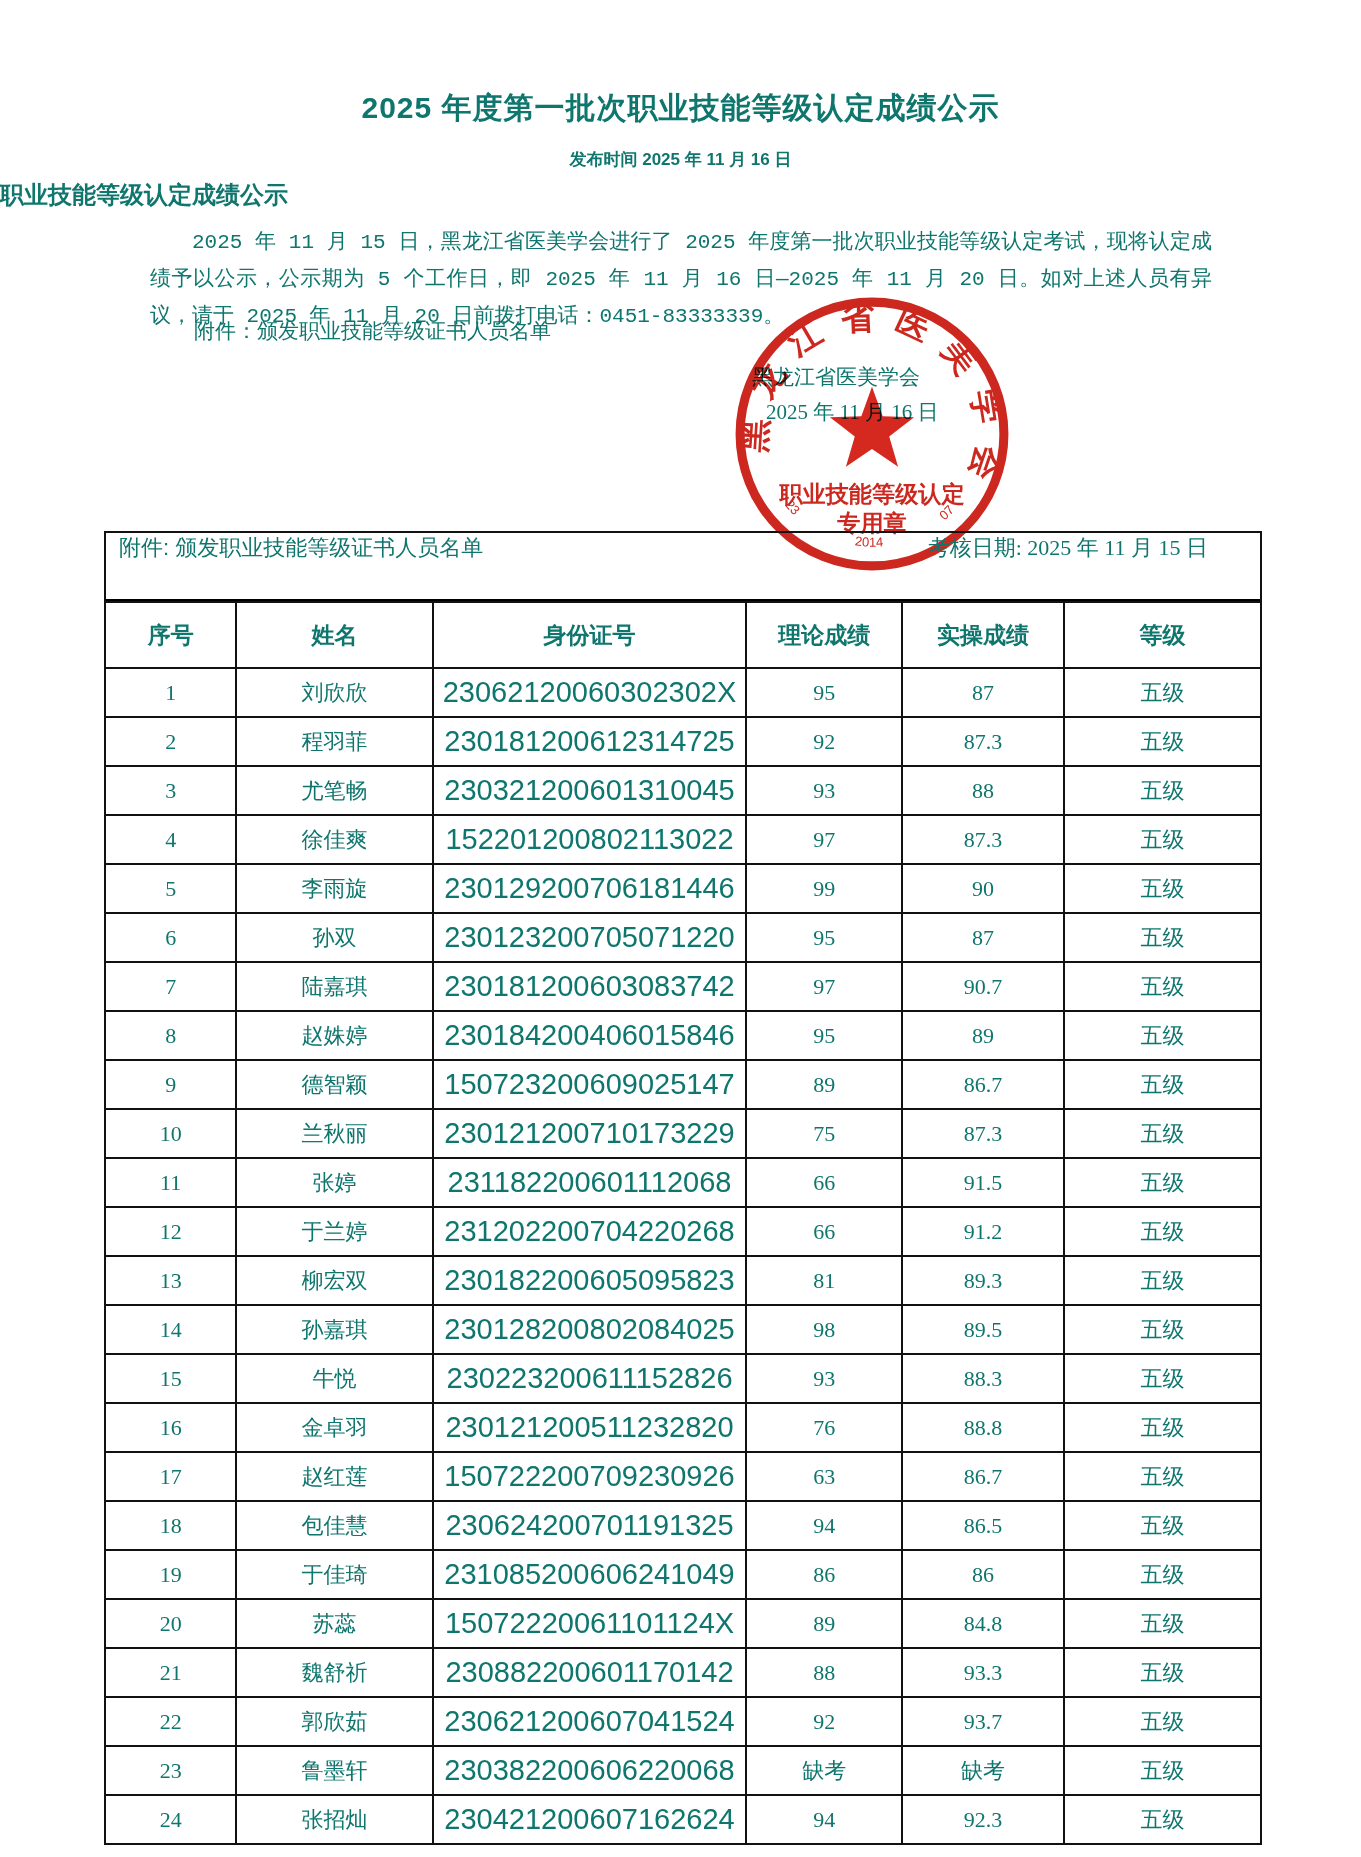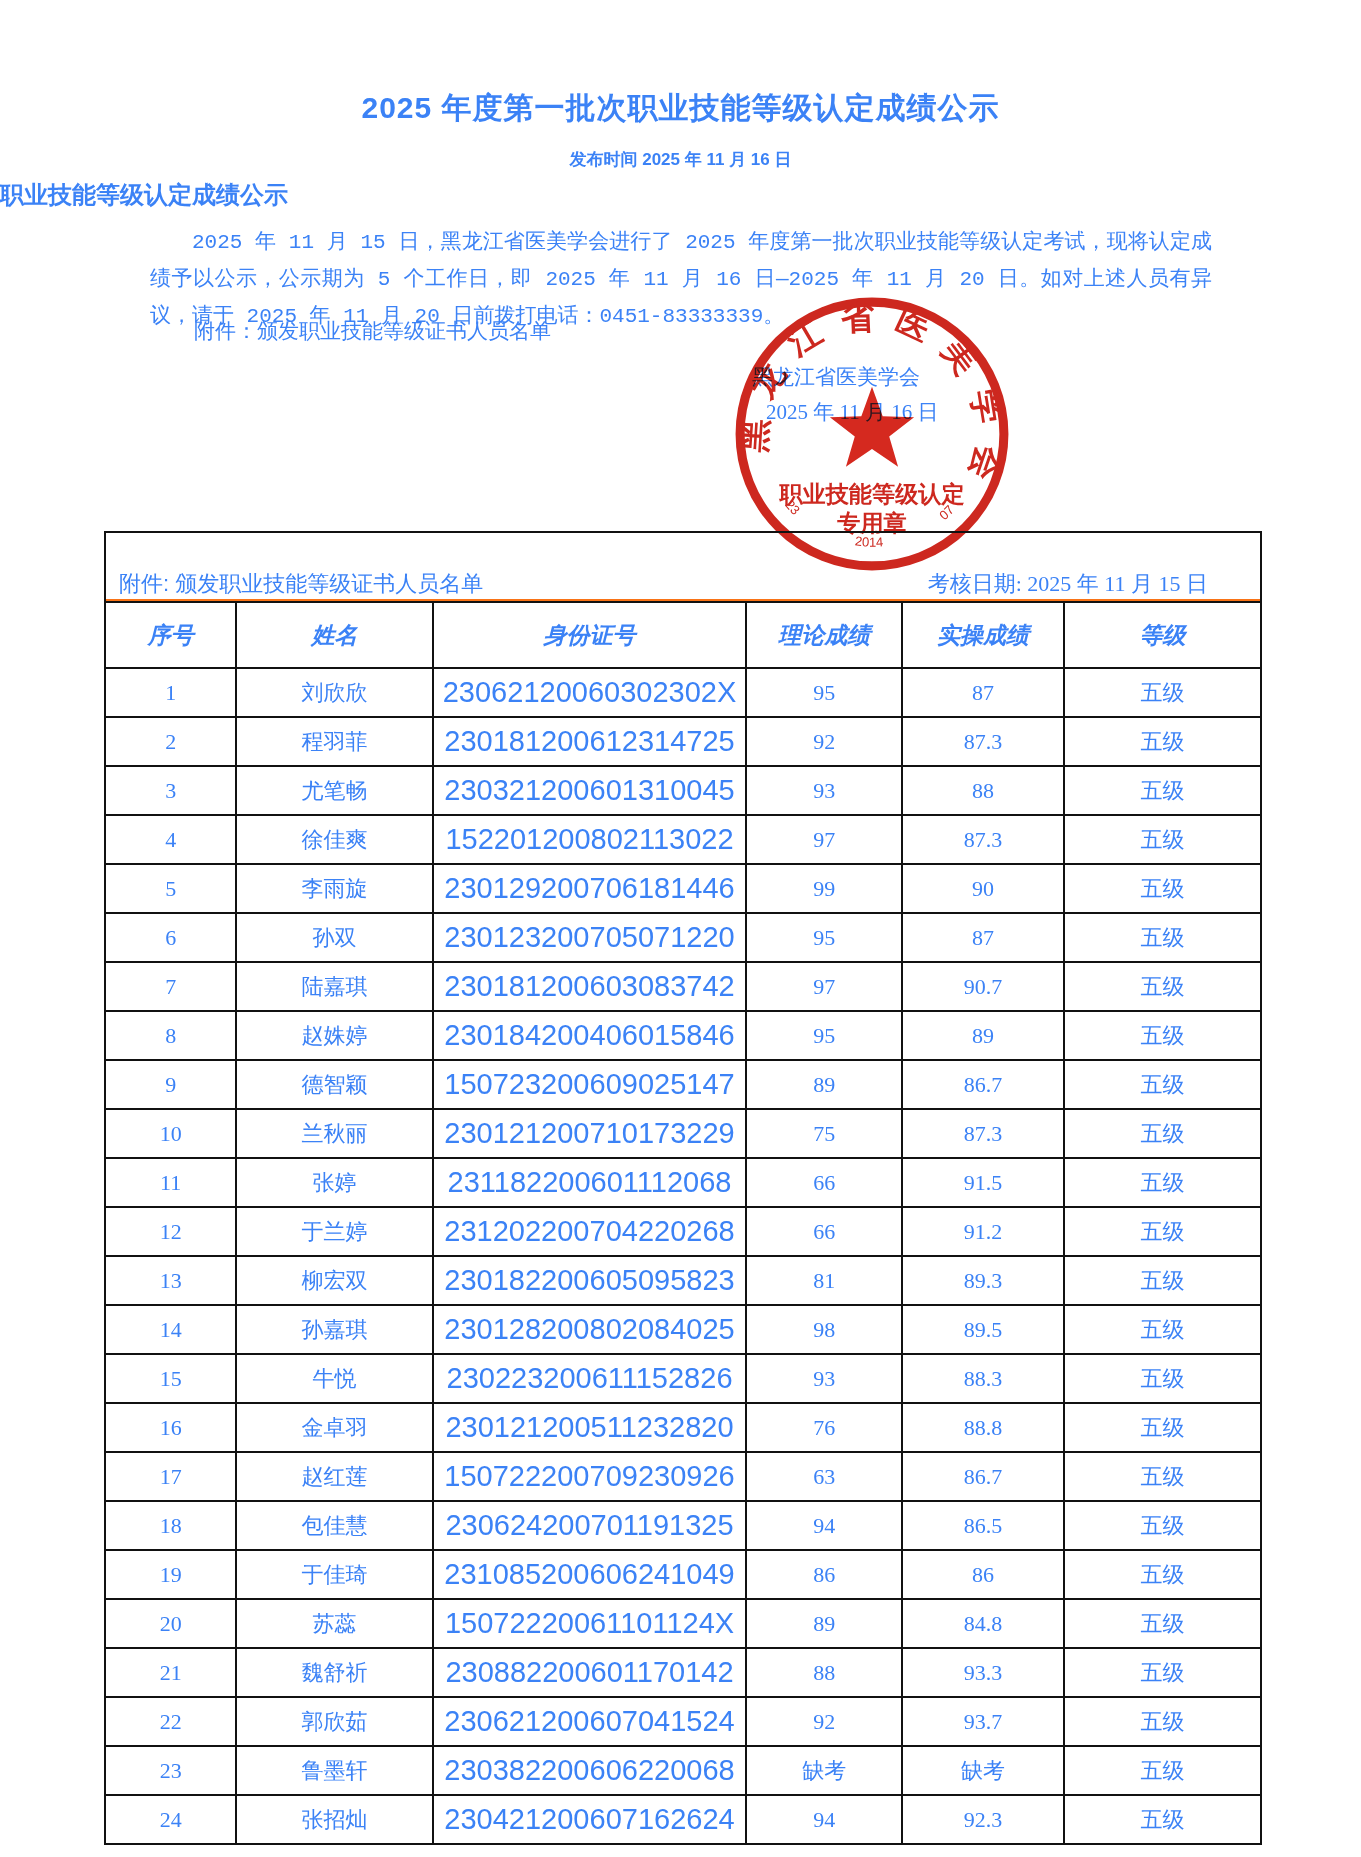--- a/index.html
+++ b/index.html
@@ -1,16 +1,16 @@
 <!DOCTYPE html>
 <html><head>
 <meta charset="utf-8">
 <style>
   html,body{margin:0;padding:0;background:#ffffff;}
-  .page{position:relative;width:1361px;height:1857px;background:#ffffff;color:#3b82f6;overflow:hidden;}
+  .page{position:relative;width:1361px;height:1857px;background:#ffffff;color:#0f766e;overflow:hidden;}
 
   .doc-title{position:absolute;top:88px;left:0;width:100%;text-align:center;
     font-family:"Liberation Sans","DejaVu Sans",sans-serif;font-weight:bold;font-size:30px;letter-spacing:1px;}
   .pub-date{position:absolute;top:148px;left:0;width:100%;text-align:center;
     font-family:"Liberation Sans","DejaVu Sans",sans-serif;font-weight:bold;font-size:17px;}
   .subtitle{position:absolute;top:179px;left:0;width:100%;text-align:left;
     font-family:"Liberation Sans","DejaVu Sans",sans-serif;font-weight:bold;font-size:24px;}
   .body-text{position:absolute;top:224px;left:150px;width:1062px;
     font-family:Liberation Mono, monospace;font-size:21px;line-height:37px;
     text-align:justify;text-indent:2em;}
@@ -20,29 +20,29 @@
   .signature{position:absolute;top:360px;left:752px;
     font-family:"Liberation Serif","DejaVu Serif",serif;font-size:21px;line-height:35px;}
   .signature .sig-date{padding-left:14px;}
 
   .seal{position:absolute;left:726px;top:288px;width:292px;height:292px;
     mix-blend-mode:multiply;opacity:0.93;}
   .seal text{font-family:"Liberation Sans","DejaVu Sans",sans-serif;}
 
   .results-box{position:absolute;top:531px;left:104px;width:1154px;
     border:2.5px solid #111;background:transparent;}
-  .attach-row{display:flex;justify-content:space-between;align-items:flex-end;
-    height:66px;border-bottom:2px solid #f97316;padding:0 0 0 13px;}
+  .attach-row{display:flex;justify-content:space-between;align-items:flex-start;
+    height:66px;border-bottom:2px solid #000000;padding:0 0 0 13px;}
   .attach-label{font-family:"Liberation Sans","DejaVu Sans",sans-serif;font-size:22px;}
   .assess-date{font-family:"Liberation Serif","DejaVu Serif",serif;font-size:22px;margin-right:52px;}
 
   table.results{width:100%;border-collapse:collapse;table-layout:fixed;}
   table.results th{height:62px;border:2px solid #111;
     font-family:"Liberation Sans","DejaVu Sans",sans-serif;font-weight:bold;font-size:23px;
-    text-align:center;vertical-align:middle;font-style:italic;}
+    text-align:center;vertical-align:middle;}
   table.results td{height:45px;border:2px solid #111;
     font-family:"Liberation Serif","DejaVu Serif",serif;font-size:22px;
     text-align:center;vertical-align:middle;overflow:hidden;white-space:nowrap;}
   table.results td.col-id{font-family:"Liberation Sans","DejaVu Sans",sans-serif;font-size:29px;}
   table.results tr > *:first-child{border-left:none;}
   table.results tr > *:last-child{border-right:none;}
   table.results tr:last-child td{border-bottom:none;margin-top:24px;}
   col.c-index{width:11.3%;} col.c-name{width:17.0%;} col.c-id{width:27.2%;}
   col.c-theory{width:13.5%;} col.c-practical{width:14.0%;} col.c-level{width:17.0%;}
 </style>

